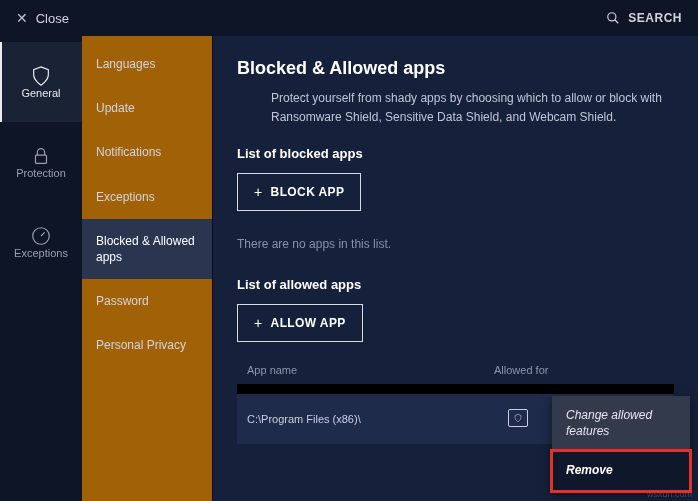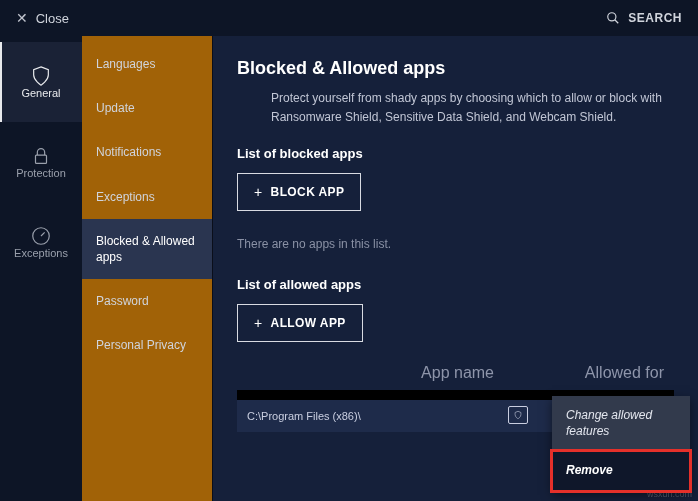--- a/index.html
+++ b/index.html
@@ -135,33 +135,32 @@
       font-size: 12px;
       color: #8a91a5;
       margin-bottom: 26px;
       margin-top: 12px;
     }
     .table {
       width: 100%;
     }
     .thead {
       display: flex;
-      font-size: 16px;
+      font-size: 11px;
       color: #8e95aa;
       padding: 8px 10px;
-      text-align: right;
     }
     .thead .col1 { flex: 1; }
     .thead .col2 { width: 170px; }
     .row {
       display: flex;
       align-items: center;
       background: #1e2b4a;
       padding: 0 10px;
-      height: 42px;
+      height: 60px;
       position: relative;
     }
     .row .black-top {
       position: absolute;
       top: 0; left: 0; right: 0;
       height: 10px;
       background: #000;
     }
     .row .col1 {
       flex: 1;

